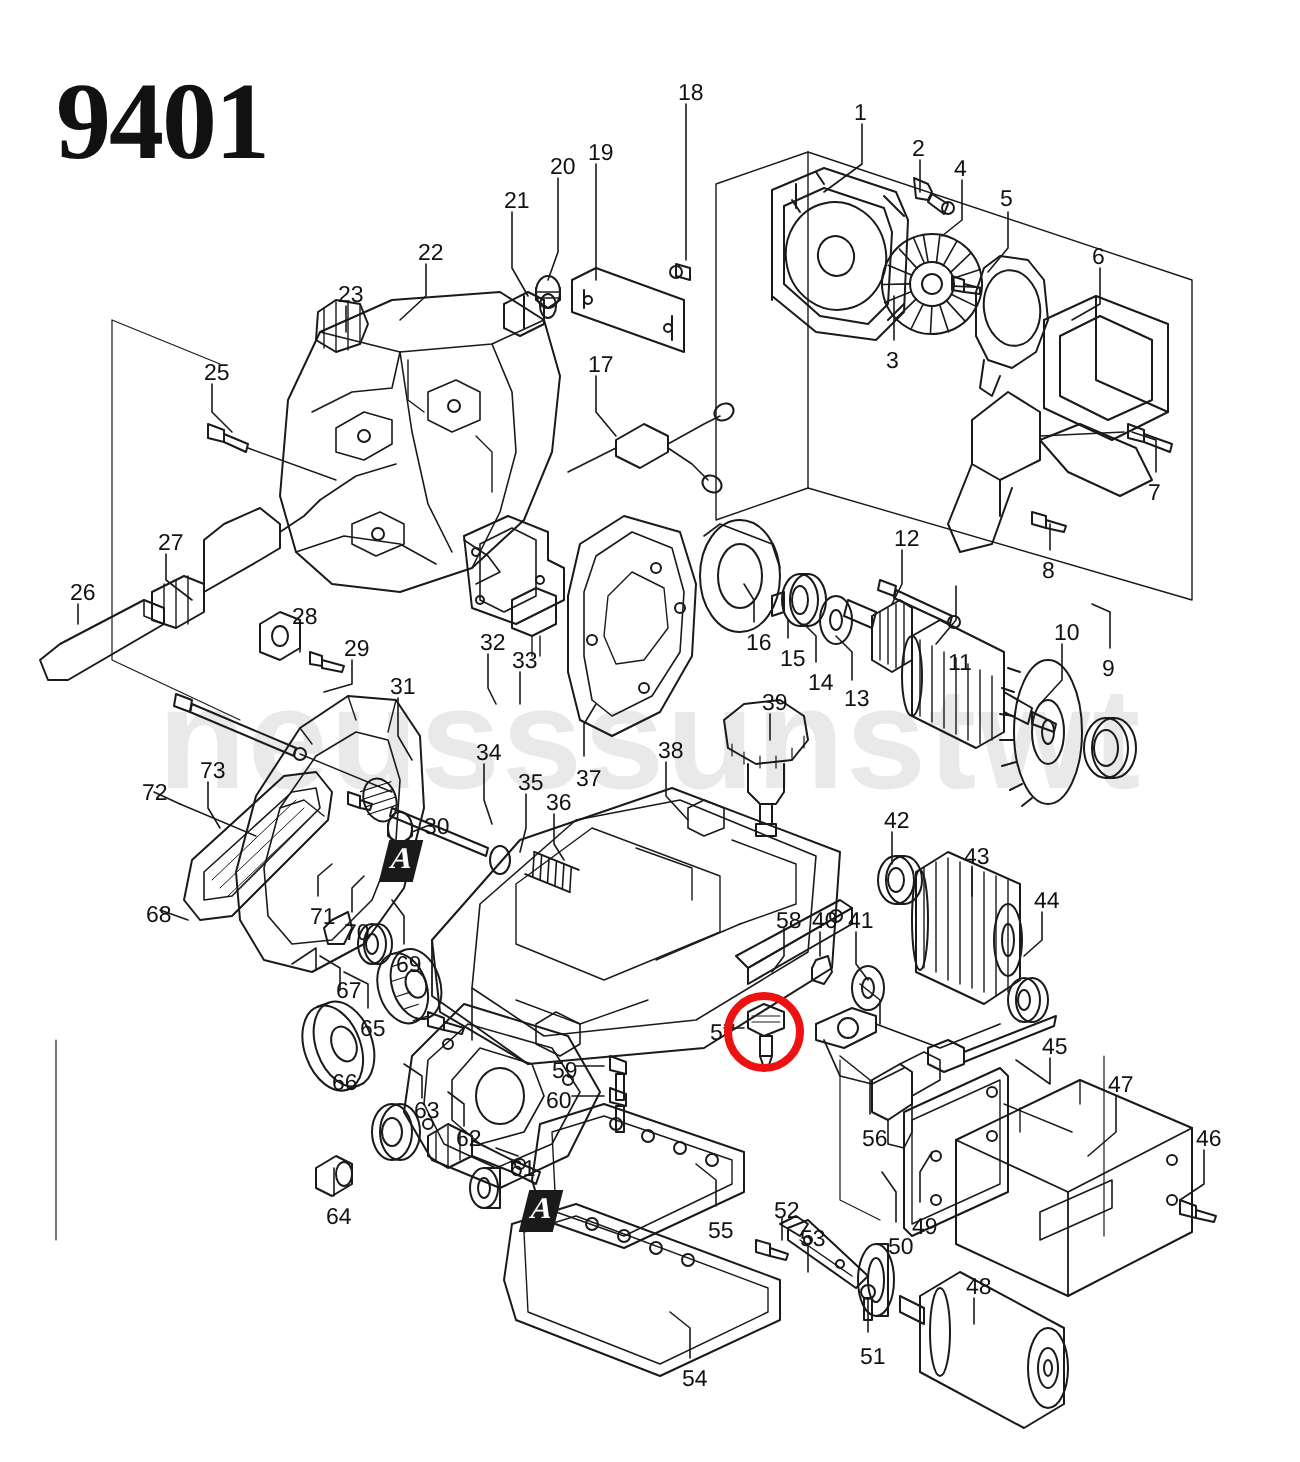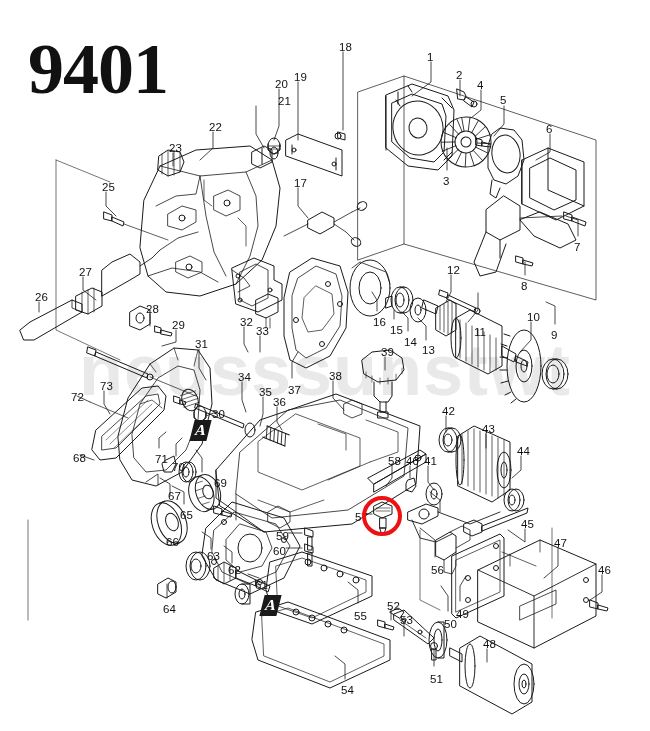--- a/index.html
+++ b/index.html
@@ -1,19 +1,19 @@
 <!DOCTYPE html>
 <html><head>
 <meta charset="utf-8">
 <style>
   html,body{margin:0;padding:0;background:#fff;}
   #page{position:relative;width:650px;height:731px;background:#ffffff;overflow:hidden;
         font-family:"Liberation Sans",sans-serif;}
   #title{position:absolute;left:28px;top:33px;font-family:"Liberation Serif",serif;
-         font-weight:bold;font-size:72px;letter-spacing:-1px;color:#111;line-height:1;}
+         font-weight:bold;font-size:55px;letter-spacing:-1px;color:#111;line-height:1;}
   #watermark{position:absolute;left:0px;top:330px;width:650px;height:80px;
              font-family:"Liberation Sans",sans-serif;font-size:72px;font-weight:bold;
              color:#e9e9e9;letter-spacing:1px;white-space:nowrap;text-align:center;
              line-height:80px;user-select:none;}
   #art{position:absolute;left:0;top:0;width:650px;height:731px;}
   .num{position:absolute;font-family:"Liberation Sans",sans-serif;font-size:11.5px;
        color:#111;line-height:1;white-space:nowrap;}
   #highlight{position:absolute;border:4px solid #ee1111;border-radius:50%;
              width:40px;height:40px;left:362px;top:496px;box-sizing:border-box;}
   .amark{position:absolute;font-family:"Liberation Serif",serif;font-weight:bold;
@@ -581,21 +581,21 @@
       <div class="num" style="left: 474px; top: 283px; margin-top: 44px;">11</div>
       <div class="num" style="left: 447px; top: 265px;">12</div>
       <div class="num" style="left: 422px; top: 345px;">13</div>
       <div class="num" style="left: 404px; top: 337px;">14</div>
       <div class="num" style="left: 390px; top: 325px;">15</div>
       <div class="num" style="left: 373px; top: 317px;">16</div>
       <div class="num" style="left: 294px; top: 178px;">17</div>
       <div class="num" style="left: 339px; top: 42px;">18</div>
       <div class="num" style="left: 294px; top: 72px;">19</div>
       <div class="num" style="left: 275px; top: 79px;">20</div>
-      <div class="num" style="left: 252px; top: 96px; margin-left: 26px;">21</div>
+      <div class="num" style="left: 252px; top: 96px;">21</div>
       <div class="num" style="left: 209px; top: 122px;">22</div>
       <div class="num" style="left: 169px; top: 143px;">23</div>
       <div class="num" style="left: 102px; top: 182px; text-align: right;">25</div>
       <div class="num" style="left: 35px; top: 292px;">26</div>
       <div class="num" style="left: 79px; top: 267px;">27</div>
       <div class="num" style="left: 146px; top: 304px;">28</div>
       <div class="num" style="left: 172px; top: 320px;">29</div>
       <div class="num" style="left: 212px; top: 409px;">30</div>
       <div class="num" style="left: 195px; top: 339px;">31</div>
       <div class="num" style="left: 240px; top: 317px;">32</div>
@@ -628,21 +628,21 @@
       <div class="num" style="left: 276px; top: 531px;">59</div>
       <div class="num" style="left: 273px; top: 546px;">60</div>
       <div class="num" style="left: 255px; top: 580px;">61</div>
       <div class="num" style="left: 228px; top: 565px;">62</div>
       <div class="num" style="left: 207px; top: 551px;">63</div>
       <div class="num" style="left: 163px; top: 604px;">64</div>
       <div class="num" style="left: 180px; top: 510px;">65</div>
       <div class="num" style="left: 166px; top: 501px; margin-top: 36px;">66</div>
       <div class="num" style="left: 168px; top: 491px;">67</div>
       <div class="num" style="left: 73px; top: 453px;">68</div>
-      <div class="num" style="left: 214px; top: 478px;">69</div>
+      <div class="num" style="left: 198px; top: 478px;">69</div>
       <div class="num" style="left: 172px; top: 462px;">70</div>
       <div class="num" style="left: 155px; top: 454px;">71</div>
       <div class="num" style="left: 71px; top: 392px;">72</div>
       <div class="num" style="left: 100px; top: 381px;">73</div>
     </div>
 
   <div id="highlight" style="left: 362px; top: 496px; width: 40px; height: 40px; border-color: rgb(238, 17, 17);"></div>
 
   <div id="markers">
       <div class="amark" style="left: 192px; top: 420px;">A</div>

